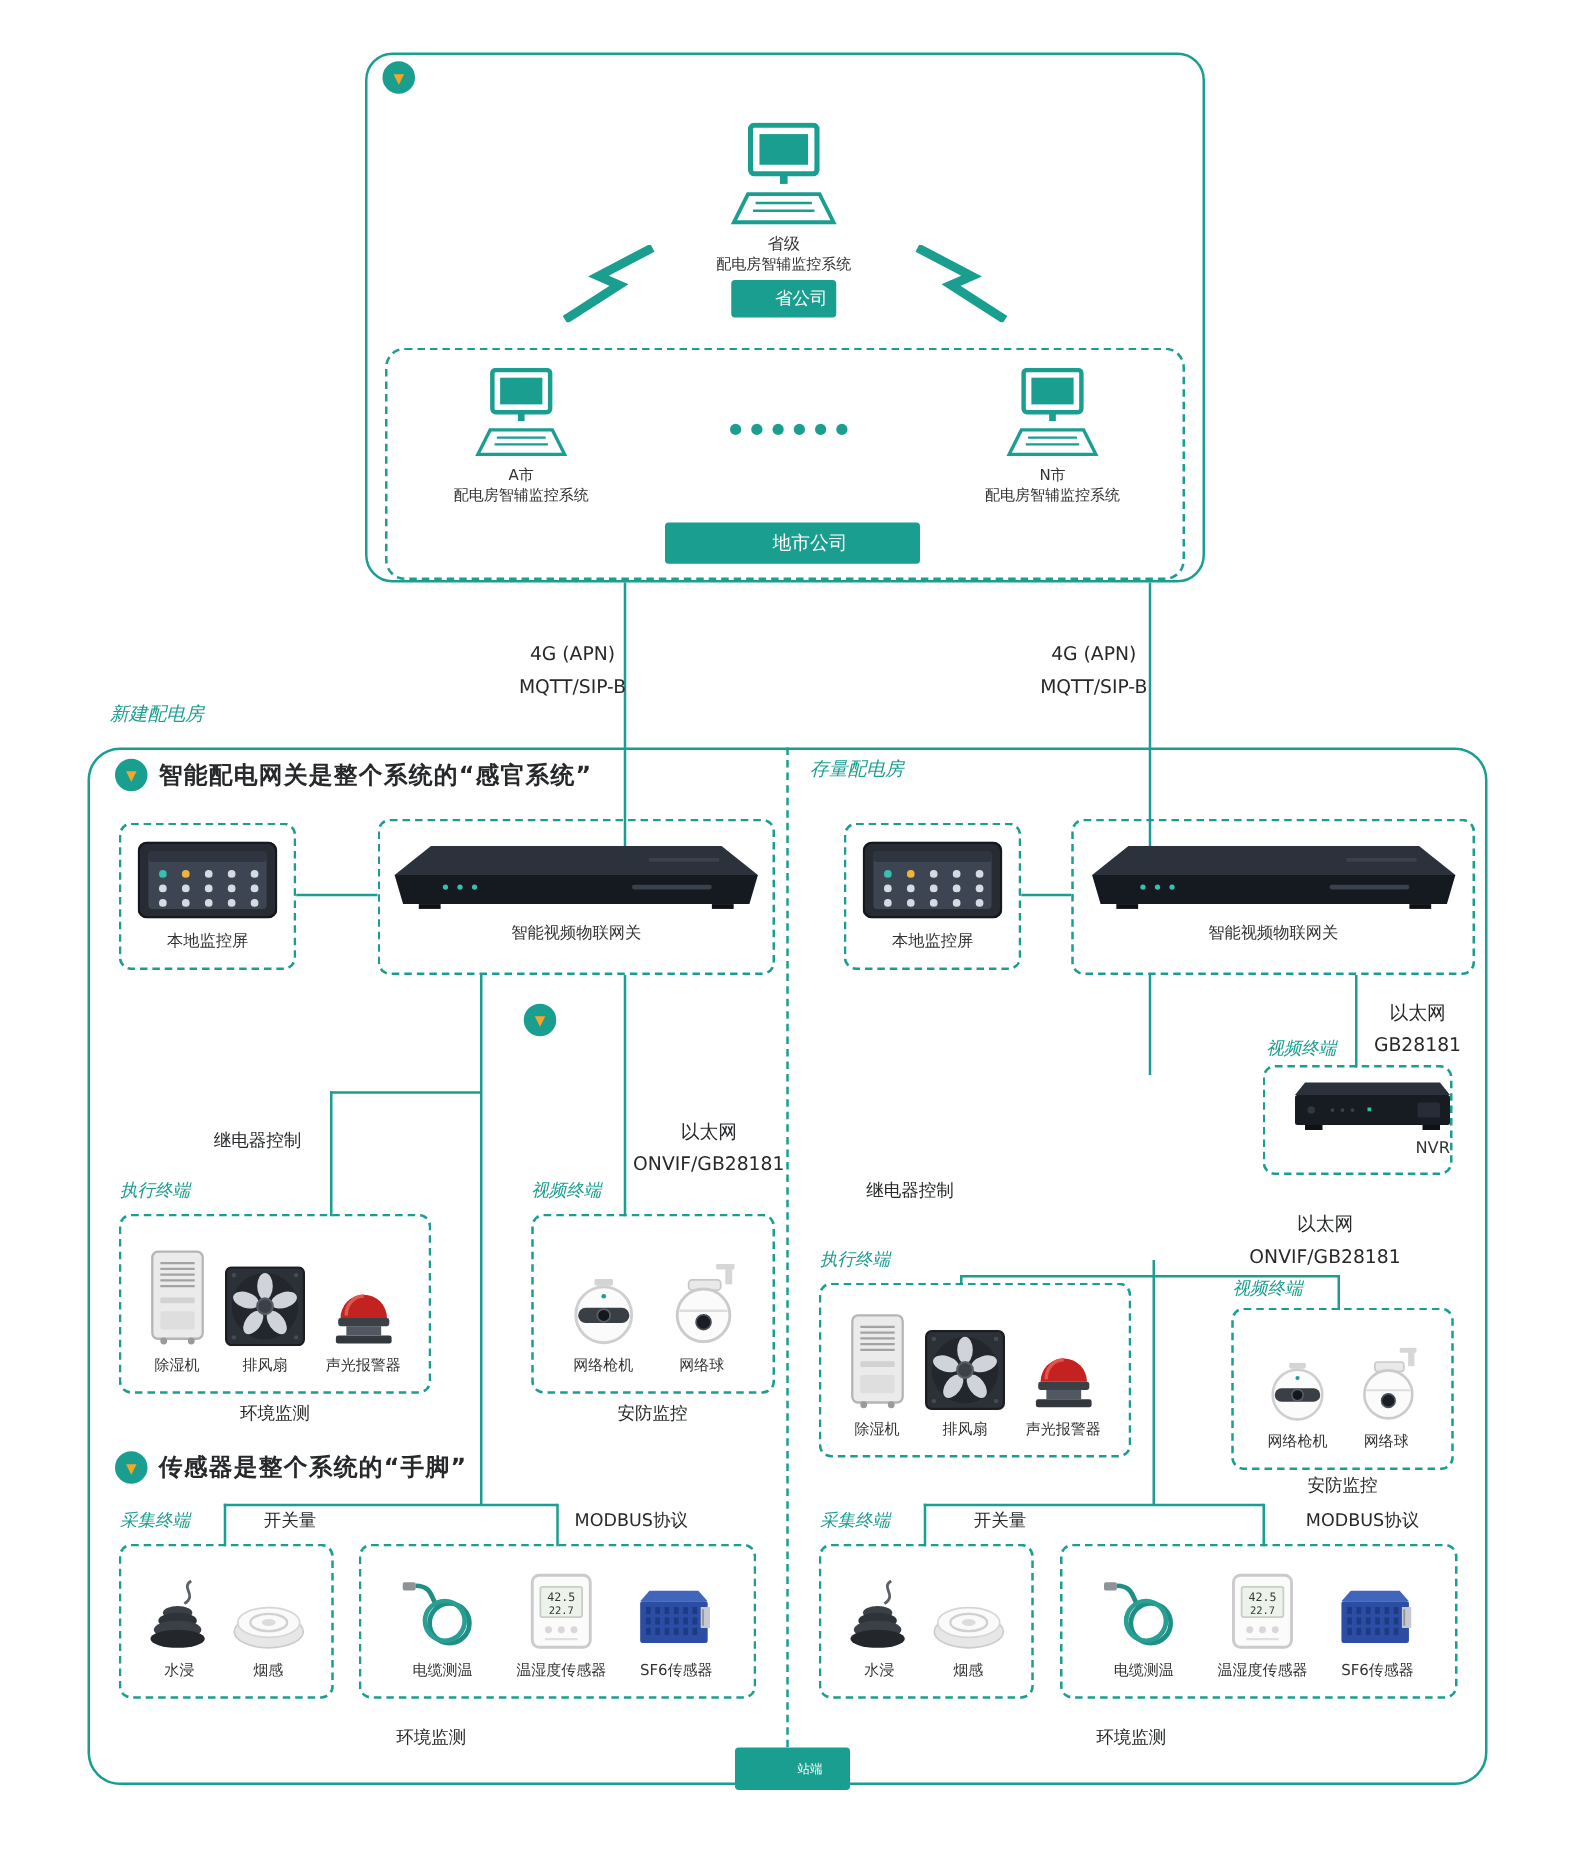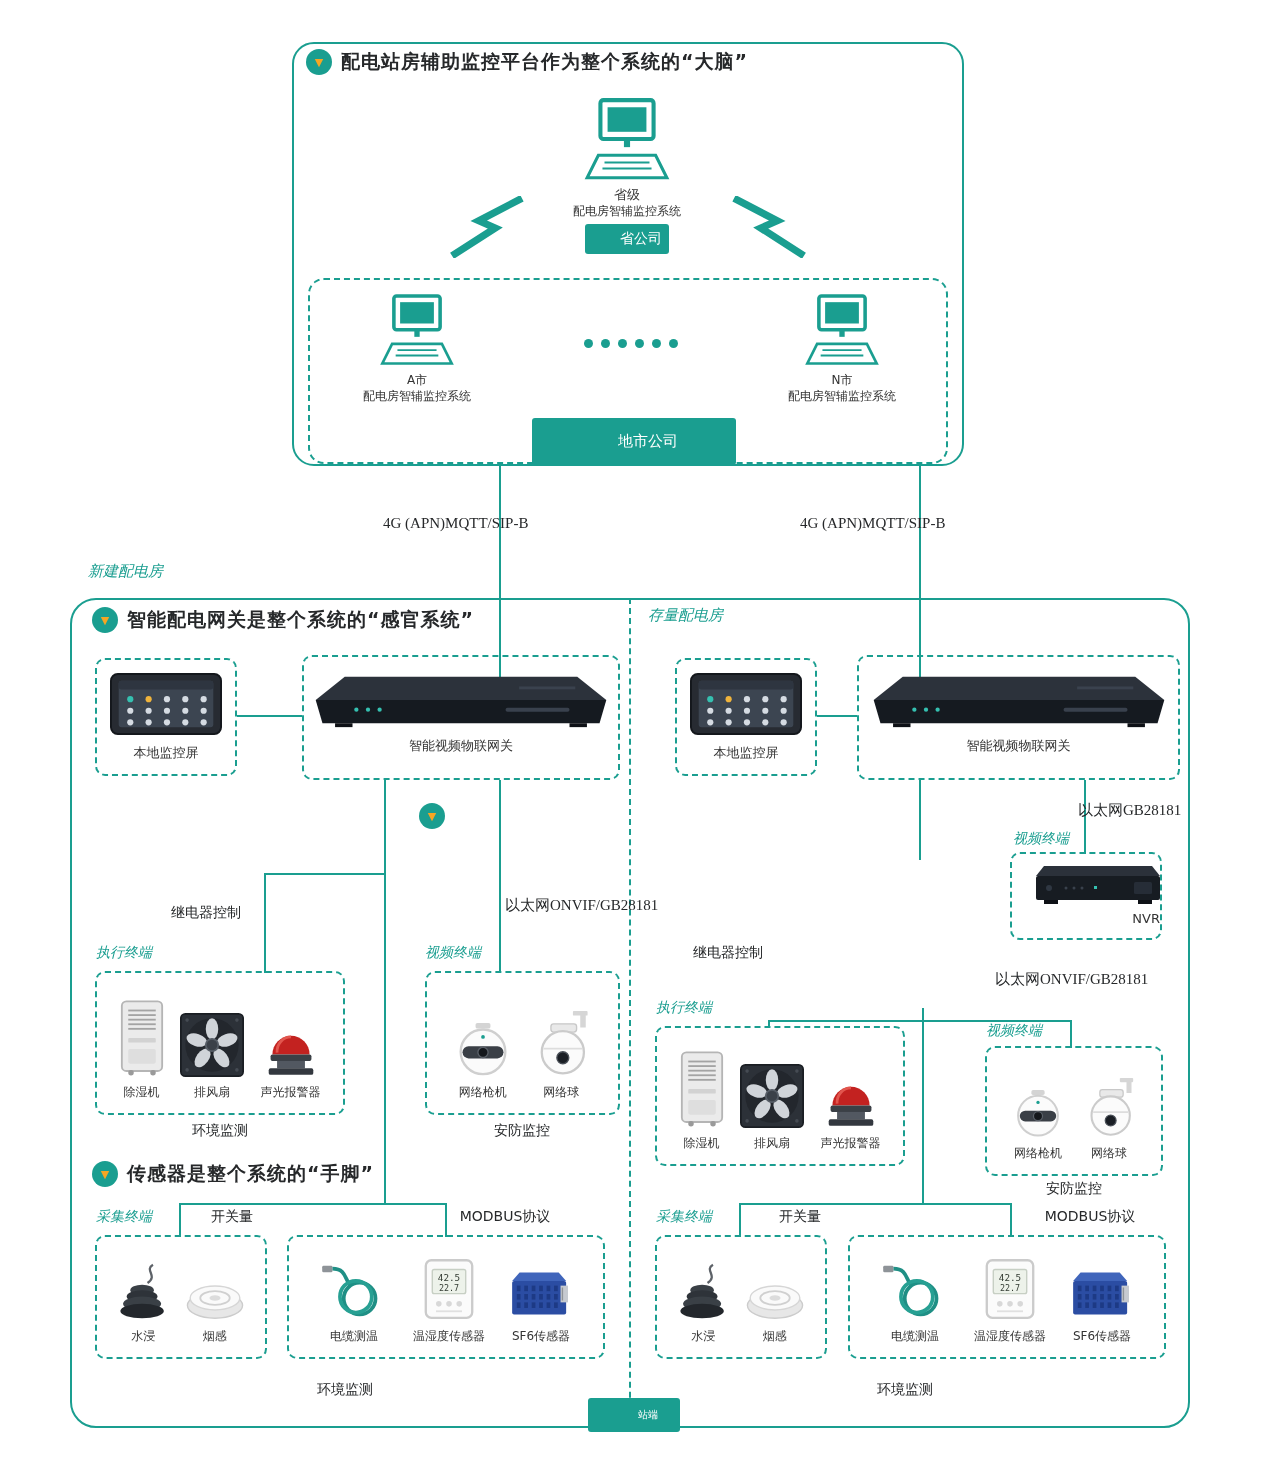--- a/index.html
+++ b/index.html
@@ -17,21 +17,21 @@
               color:var(--orange); display:flex; align-items:center; justify-content:center; font-size:11px; }
   .sec-title { font-size:19px; font-weight:bold; color:var(--ink); letter-spacing:1px; white-space:nowrap; }
   .badge { position:absolute; background:var(--teal); color:#fff; display:flex; align-items:center;
            justify-content:center; font-size:14px; border-radius:3px; white-space:nowrap;padding-left:28px; }
   .t-c { text-align:center; }
   .f12 { font-size:12px; color:#333; white-space:nowrap; }
   .f13 { font-size:13px; color:#333; white-space:nowrap; }
   .f14 { font-size:14px; color:var(--ink); white-space:nowrap; }
   .f15 { font-size:15px; color:var(--ink); white-space:nowrap; }
   .teal { color:var(--teal);font-style:italic; }
-  .two-line { display:flex; flex-direction:row; align-items:center; line-height:26px;font-family:Liberation Serif, serif; }
+  .two-line { display:flex; flex-direction:column; align-items:center; line-height:26px; }
   .dev-col { display:flex; flex-direction:column; align-items:center; }
   .items-row { display:flex; justify-content:space-evenly; align-items:flex-end; width:100%; height:100%;
                padding:10px 6px 12px; }
   .item { display:flex; flex-direction:column; align-items:center; gap:7px; }
   .dots { position:absolute; display:flex; gap:8px; }
   .dot { width:9px; height:9px; border-radius:50%; background:var(--teal); }
 </style>
 </head>
 <body>
 
@@ -241,21 +241,20 @@
   <div class="vline" style="left:1070px;top:1020px;height:28px;"></div>
   <div class="hline" style="left:179px;top:1203px;width:267px;"></div>
   <div class="vline" style="left:179px;top:1203px;height:34px;"></div>
   <div class="vline" style="left:445px;top:1203px;height:34px;"></div>
   <div class="hline" style="left:739px;top:1203px;width:272px;"></div>
   <div class="vline" style="left:739px;top:1203px;height:34px;"></div>
   <div class="vline" style="left:1010px;top:1203px;height:34px;"></div>
 
   <div class="sec-head" style="left:306px;top:48px;">
     <span class="sec-icon">▼</span>
-    <span class="sec-title">配电站房辅助监控平台作为整个系统的“大脑”</span>
   </div>
 
   <svg class="abs" style="left:581px;top:98px;" width="92" height="86">
       <use href="#sym-pc"></use>
     </svg>
   <div class="abs f13 t-c" style="left:537px;top:186px;width:180px;">省级</div>
   <div class="abs f12 t-c" style="left:527px;top:203px;width:200px;">配电房智辅监控系统</div>
   <div class="badge" style="left:585px;top:224px;width:84px;height:30px;">省公司</div>
 
   <svg class="abs" style="left:450px;top:196px;" width="74" height="62">
@@ -279,21 +278,21 @@
       <span class="dot"></span>
       <span class="dot"></span>
   </div>
 
   <svg class="abs" style="left:802px;top:294px;" width="80" height="75">
       <use href="#sym-pc"></use>
     </svg>
   <div class="abs f12 t-c" style="left:762px;top:372px;width:160px;">N市</div>
   <div class="abs f12 t-c" style="left:752px;top:388px;width:180px;">配电房智辅监控系统</div>
 
-  <div class="badge" style="left:532px;top:418px;width:204px;height:47px;font-size:15px;">地市公司</div>
+  <div class="badge" style="left:532px;top:418px;width:204px;height:33px;font-size:15px;">地市公司</div>
 
   <div class="abs two-line" style="left:383px;top:510px;width:150px;">
     <span class="f15">4G (APN)</span>
     <span class="f15">MQTT/SIP-B</span>
   </div>
   <div class="abs two-line" style="left:800px;top:510px;width:150px;">
     <span class="f15">4G (APN)</span>
     <span class="f15">MQTT/SIP-B</span>
   </div>
   <div class="abs f15 teal" style="left:88px;top:562px;">新建配电房</div>

